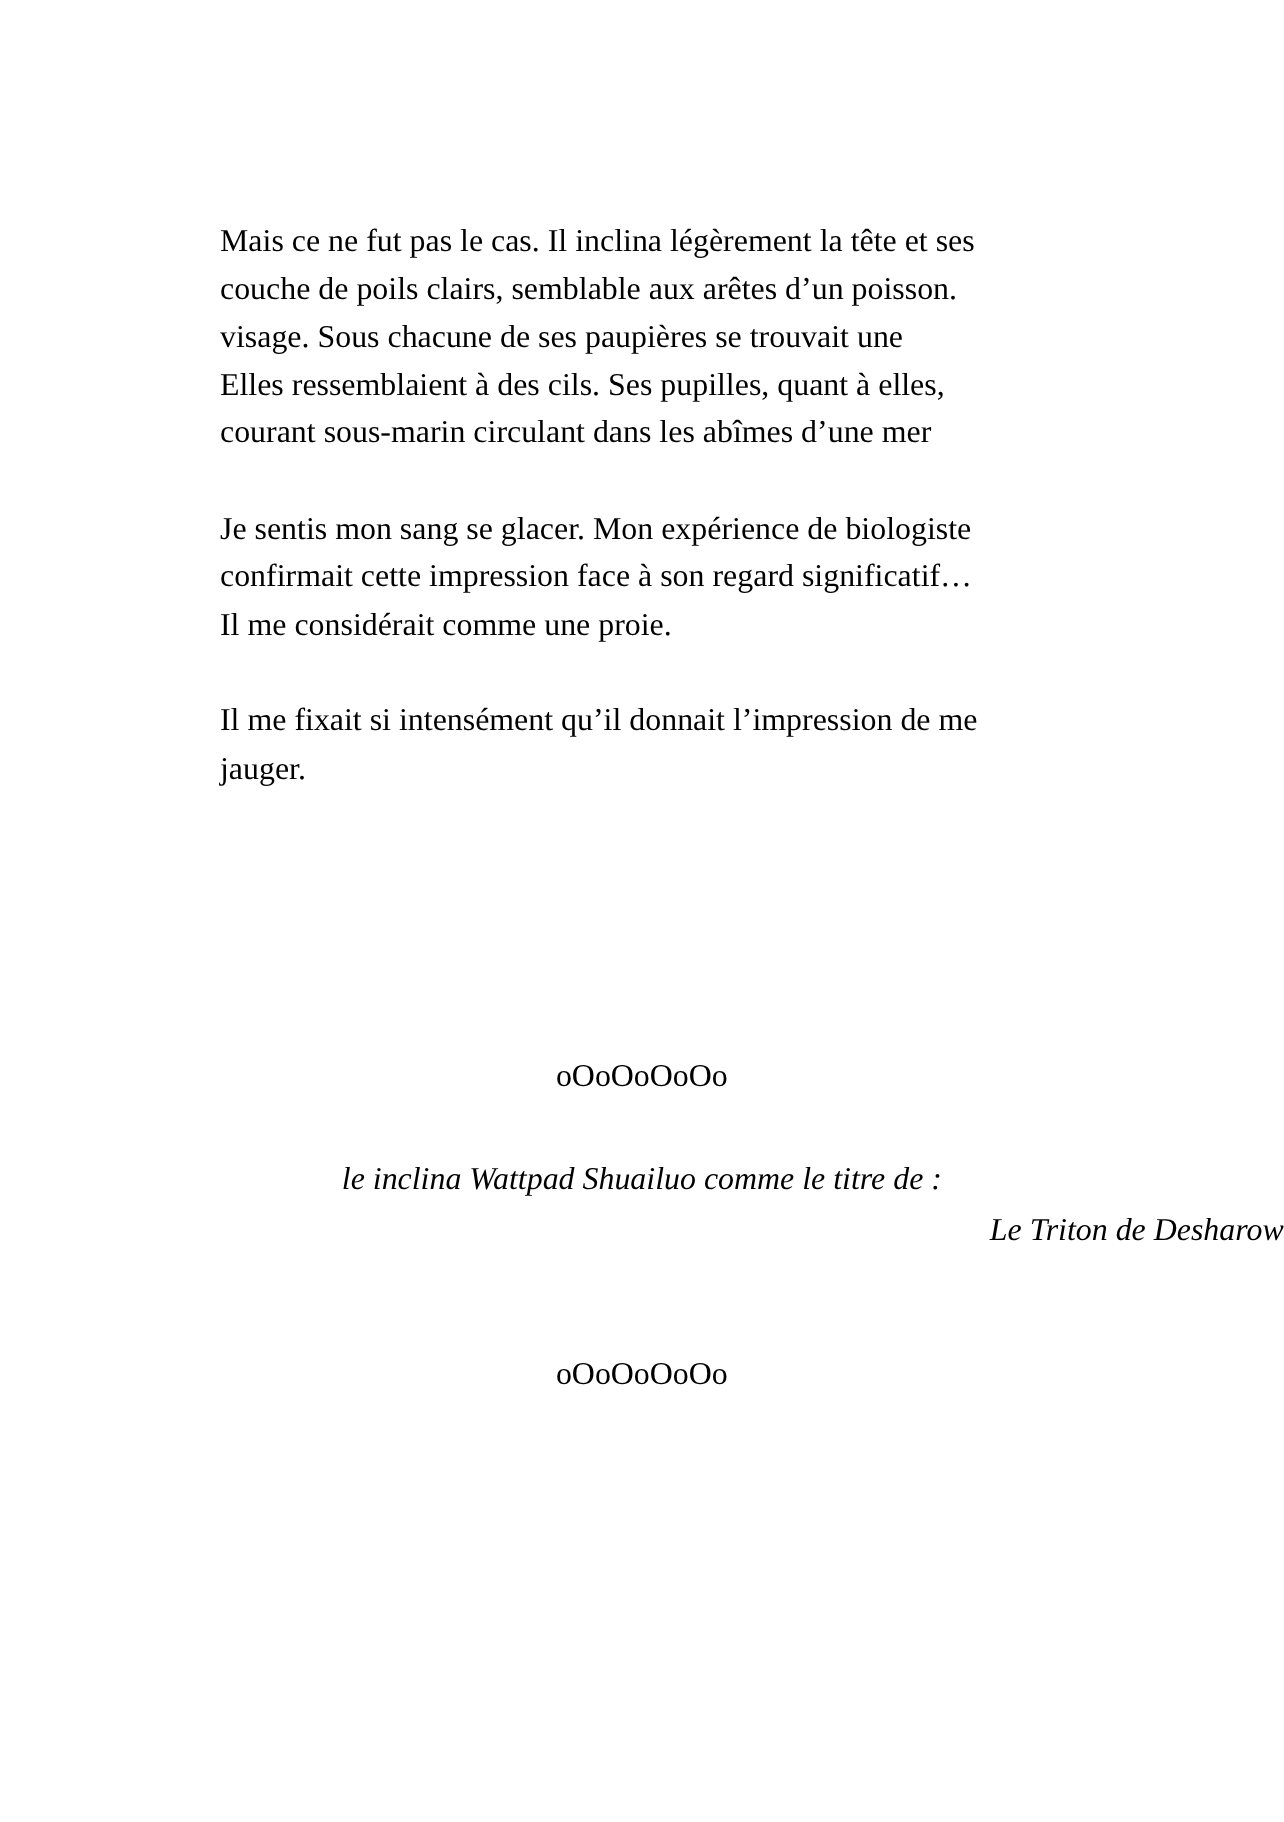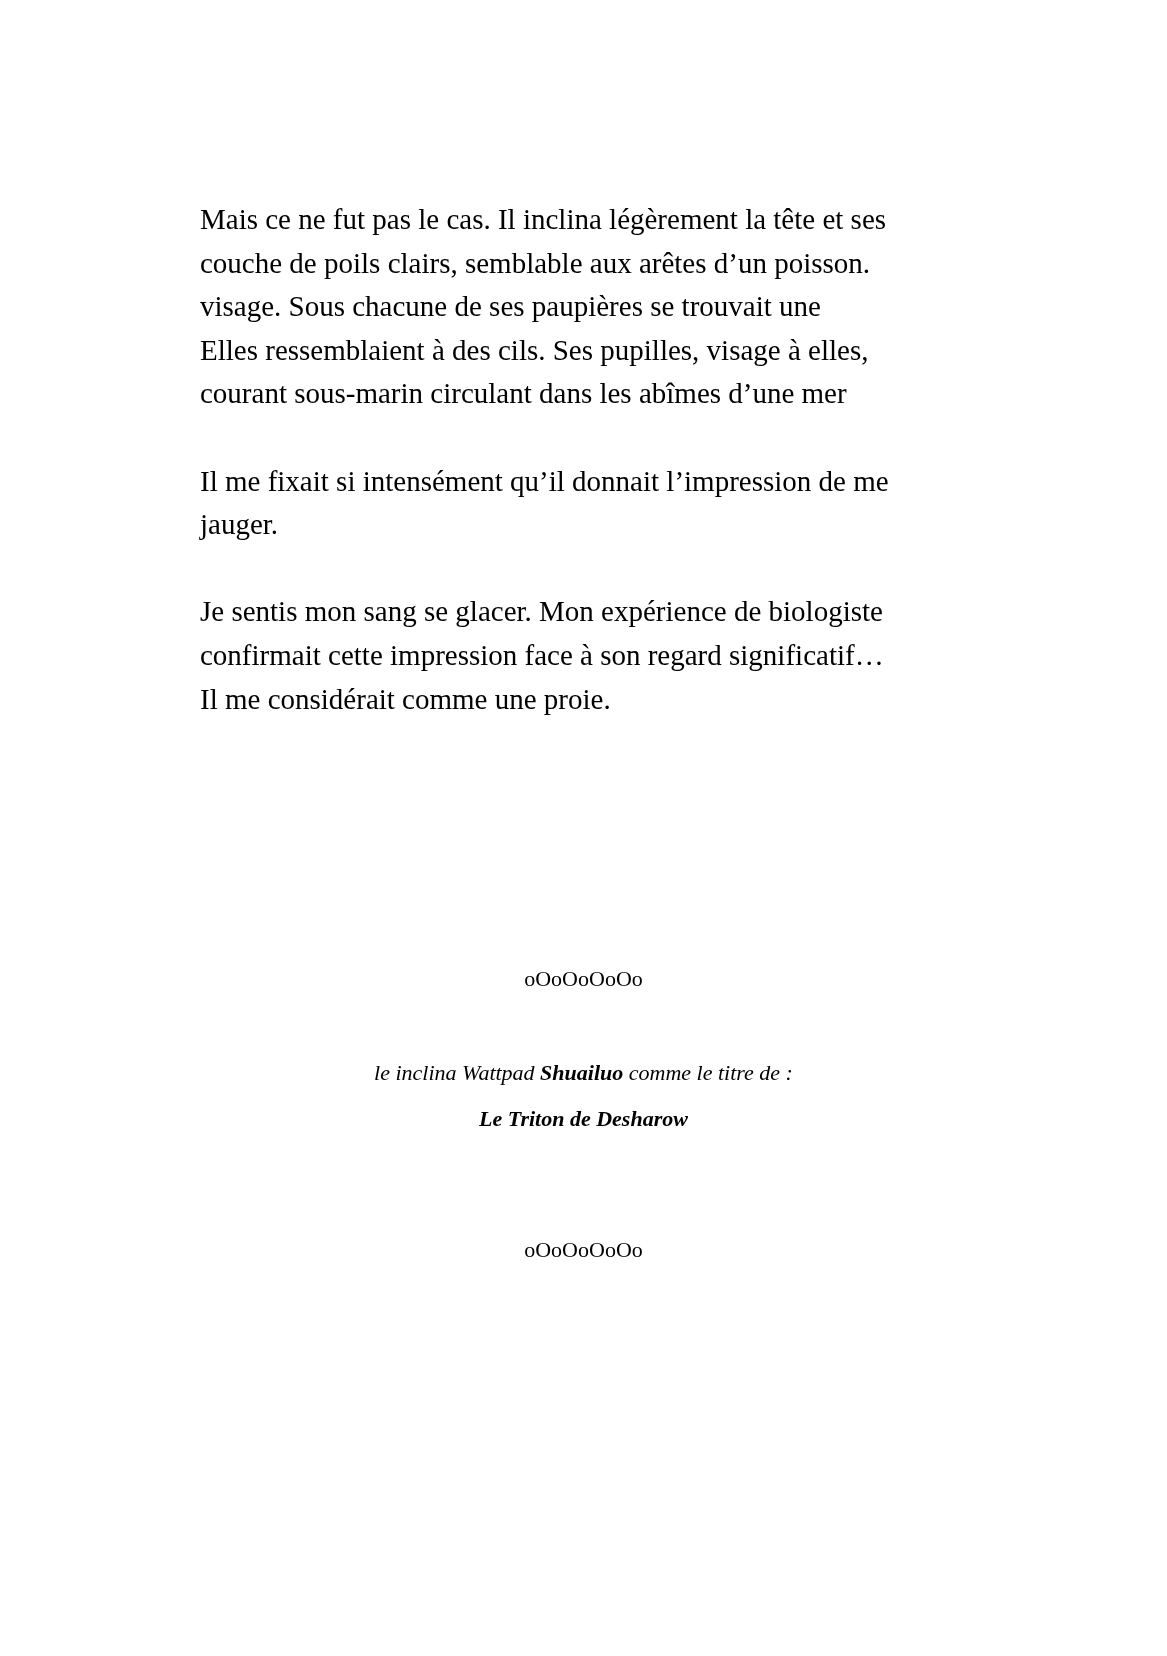--- a/index.html
+++ b/index.html
@@ -8,46 +8,46 @@
       position: absolute; left: 0; top: 0; width: 1167px; height: 1656px;
       background: #ffffff; color: #000000;
       font-family: "Liberation Serif", serif;
     }
     .body-text {
       position: absolute; left: 200px; top: 198px; width: 780px;
       font-size: 29px; line-height: 43.6px;
     }
     .line { display: block; white-space: nowrap; }
     .para { margin: 0 0 43.6px 0; }
-    .centered { position: absolute; left: 0; width: 1167px; text-align: center; font-size: 22px; }
+    .centered { position: absolute; left: 0; width: 1167px; text-align: center; font-size: 29px; }
     .sep1 { top: 957px; line-height: 43px; }
     .promo { top: 1050px; line-height: 45.5px; font-style: italic; }
     .sep2 { top: 1228px; line-height: 43px; }
-    .bold { font-weight: bold; }
+    .bold { font-weight: normal; text-align: right; }
   </style>
 </head>
 <body>
 
 <div class="page">
   <div class="body-text">
     <p class="para">
       <span class="line">Mais ce ne fut pas le cas. Il inclina légèrement la tête et ses</span>
       <span class="line">couche de poils clairs, semblable aux arêtes d’un poisson.</span>
       <span class="line">visage. Sous chacune de ses paupières se trouvait une</span>
-      <span class="line">Elles ressemblaient à des cils. Ses pupilles, visage à elles,</span>
+      <span class="line">Elles ressemblaient à des cils. Ses pupilles, quant à elles,</span>
       <span class="line">courant sous-marin circulant dans les abîmes d’une mer</span>
-    </p>
-    <p class="para">
-      <span class="line">Il me fixait si intensément qu’il donnait l’impression de me</span>
-      <span class="line">jauger.</span>
     </p>
     <p class="para">
       <span class="line">Je sentis mon sang se glacer. Mon expérience de biologiste</span>
       <span class="line">confirmait cette impression face à son regard significatif…</span>
       <span class="line">Il me considérait comme une proie.</span>
+    </p>
+    <p class="para">
+      <span class="line">Il me fixait si intensément qu’il donnait l’impression de me</span>
+      <span class="line">jauger.</span>
     </p>
   </div>
 
   <div class="centered sep1">oOoOoOoOo</div>
 
   <div class="centered promo">
     <span class="line"><span>le inclina Wattpad </span><span class="bold">Shuailuo</span><span> comme le titre de :</span></span>
     <span class="line bold">Le Triton de Desharow</span>
   </div>
 

